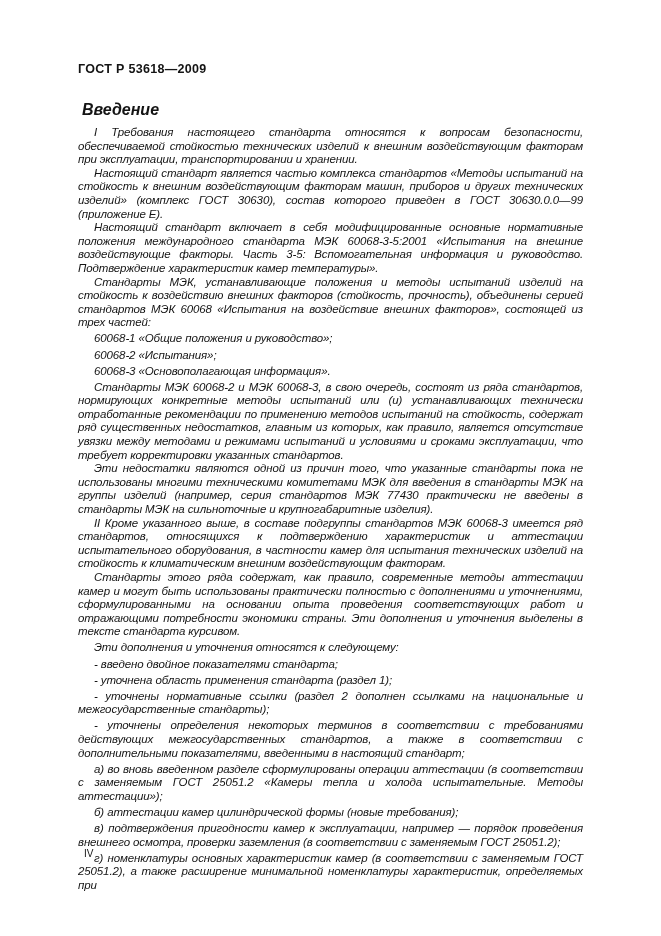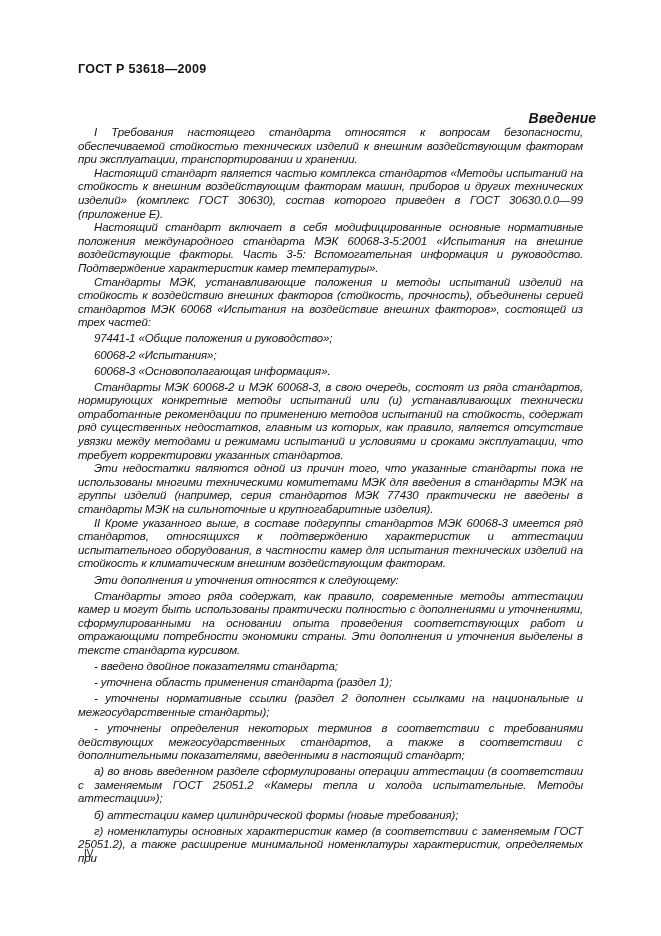--- a/index.html
+++ b/index.html
@@ -24,23 +24,23 @@
     font-size: 12.5px;
     font-weight: bold;
     letter-spacing: 0.3px;
     white-space: nowrap;
   }
   .doc-title {
     position: absolute;
     top: 97px;
     left: 78px;
     width: 505px;
-    margin: 13px;
-    text-align: right;
-    font-size: 14px;
+    margin: 4px;
+    text-align: left;
+    font-size: 16px;
     font-weight: bold;
     font-style: italic;
   }
   .doc-body {
     position: absolute;
     top: 126px;
     left: 78px;
     width: 505px;
     font-size: 11.5px;
     font-style: italic;
@@ -69,31 +69,32 @@
 
 <div class="page">
   <div class="doc-header">ГОСТ Р 53618—2009</div>
   <h1 class="doc-title">Введение</h1>
 
   <div class="doc-body">
     <p class="para">I  Требования настоящего стандарта относятся к вопросам безопасности, обеспечиваемой стойкостью технических изделий к внешним воздействующим факторам при эксплуатации, транспортировании и хранении.</p>
     <p class="para">Настоящий стандарт является частью комплекса стандартов «Методы испытаний на стойкость к внешним воздействующим факторам машин, приборов и других технических изделий» (комплекс ГОСТ 30630), состав которого приведен в ГОСТ 30630.0.0—99 (приложение Е).</p>
     <p class="para">Настоящий стандарт включает в себя модифицированные основные нормативные положения международного стандарта МЭК 60068-3-5:2001 «Испытания на внешние воздействующие факторы. Часть 3-5:  Вспомогательная информация и руководство. Подтверждение характеристик камер температуры».</p>
     <p class="para">Стандарты МЭК, устанавливающие положения и методы испытаний изделий на стойкость к воздействию внешних факторов (стойкость, прочность), объединены серией стандартов МЭК 60068 «Испытания на воздействие внешних факторов», состоящей из трех частей:</p>
-    <p class="para li">97441-1  «Общие положения и руководство»;</p>
+    <p class="para li">60068-1  «Общие положения и руководство»;</p>
     <p class="para li">60068-2  «Испытания»;</p>
     <p class="para li">60068-3  «Основополагающая информация».</p>
     <p class="para">Стандарты МЭК 60068-2 и МЭК 60068-3, в свою очередь, состоят из ряда стандартов, нормирующих конкретные методы испытаний или (и) устанавливающих технически отработанные рекомендации по применению методов испытаний на стойкость, содержат ряд существенных недостатков, главным из которых, как правило, является отсутствие увязки между методами и режимами испытаний и условиями и сроками эксплуатации, что требует корректировки указанных стандартов.</p>
     <p class="para">Эти недостатки являются одной из причин того, что указанные стандарты пока не использованы многими техническими комитетами МЭК для введения в стандарты МЭК на группы изделий (например, серия стандартов МЭК 77430 практически не введены в стандарты МЭК на сильноточные и крупногабаритные изделия).</p>
     <p class="para">II  Кроме указанного выше, в составе подгруппы стандартов МЭК 60068-3 имеется ряд стандартов, относящихся к подтверждению характеристик и аттестации испытательного оборудования, в частности камер для испытания технических изделий на стойкость к климатическим внешним воздействующим факторам.</p>
+    <p class="para">Стандарты этого ряда содержат, как правило, современные методы аттестации камер и могут быть использованы практически полностью с дополнениями и уточнениями, сформулированными на основании опыта проведения соответствующих работ и отражающими потребности экономики страны. Эти дополнения и уточнения выделены в тексте стандарта курсивом.</p>
     <p class="para li">Эти дополнения и уточнения относятся к следующему:</p>
-    <p class="para">Стандарты этого ряда содержат, как правило, современные методы аттестации камер и могут быть использованы практически полностью с дополнениями и уточнениями, сформулированными на основании опыта проведения соответствующих работ и отражающими потребности экономики страны. Эти дополнения и уточнения выделены в тексте стандарта курсивом.</p>
     <p class="para li">- введено двойное показателями стандарта;</p>
     <p class="para li">- уточнена область применения стандарта (раздел 1);</p>
     <p class="para li">- уточнены нормативные ссылки (раздел 2 дополнен ссылками на национальные и межгосударственные стандарты);</p>
     <p class="para li">- уточнены определения некоторых терминов в соответствии с требованиями действующих межгосударственных стандартов, а также в соответствии с дополнительными показателями, введенными в настоящий стандарт;</p>
     <p class="para li">а)  во вновь введенном разделе сформулированы операции аттестации (в соответствии с заменяемым ГОСТ 25051.2 «Камеры тепла и холода испытательные. Методы аттестации»);</p>
     <p class="para li">б)  аттестации камер цилиндрической формы (новые требования);</p>
+    <p class="para li">в)  подтверждения пригодности камер к эксплуатации, например — порядок проведения внешнего осмотра, проверки заземления (в соответствии с заменяемым ГОСТ 25051.2);</p>
     <p class="para li">г) номенклатуры основных характеристик камер (в соответствии с заменяемым ГОСТ 25051.2), а также расширение минимальной номенклатуры характеристик, определяемых при</p>
   </div>
 
   <div class="page-num">IV</div>
 </div>
 
 </body></html>

